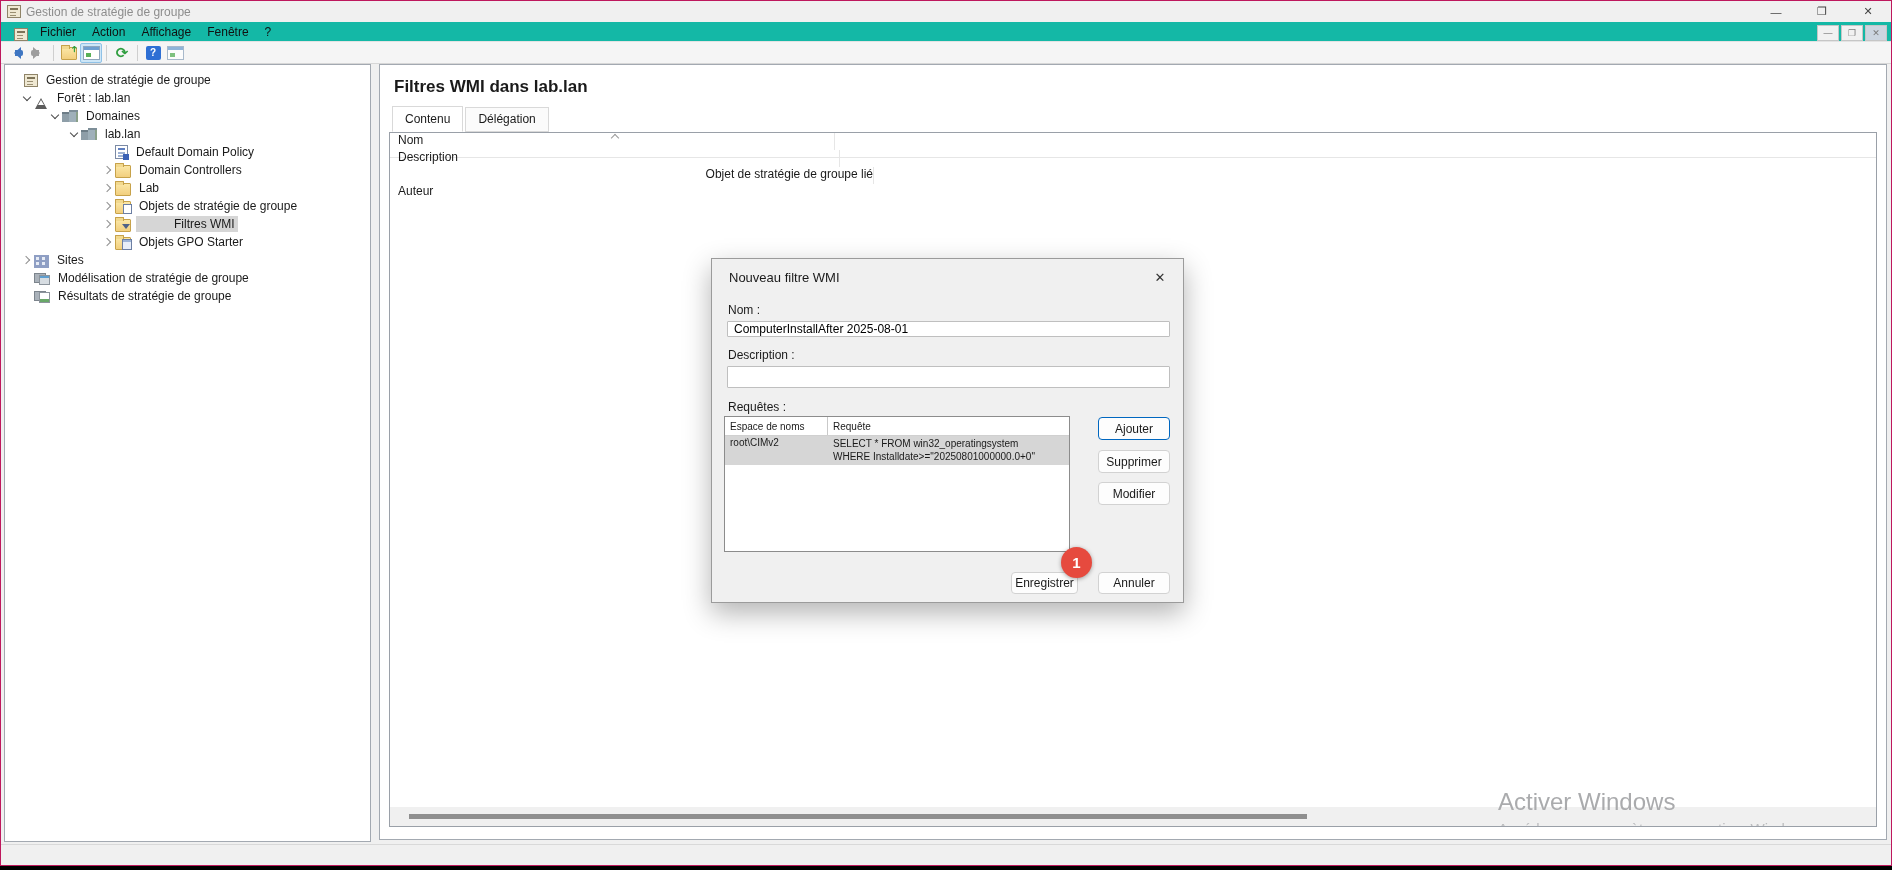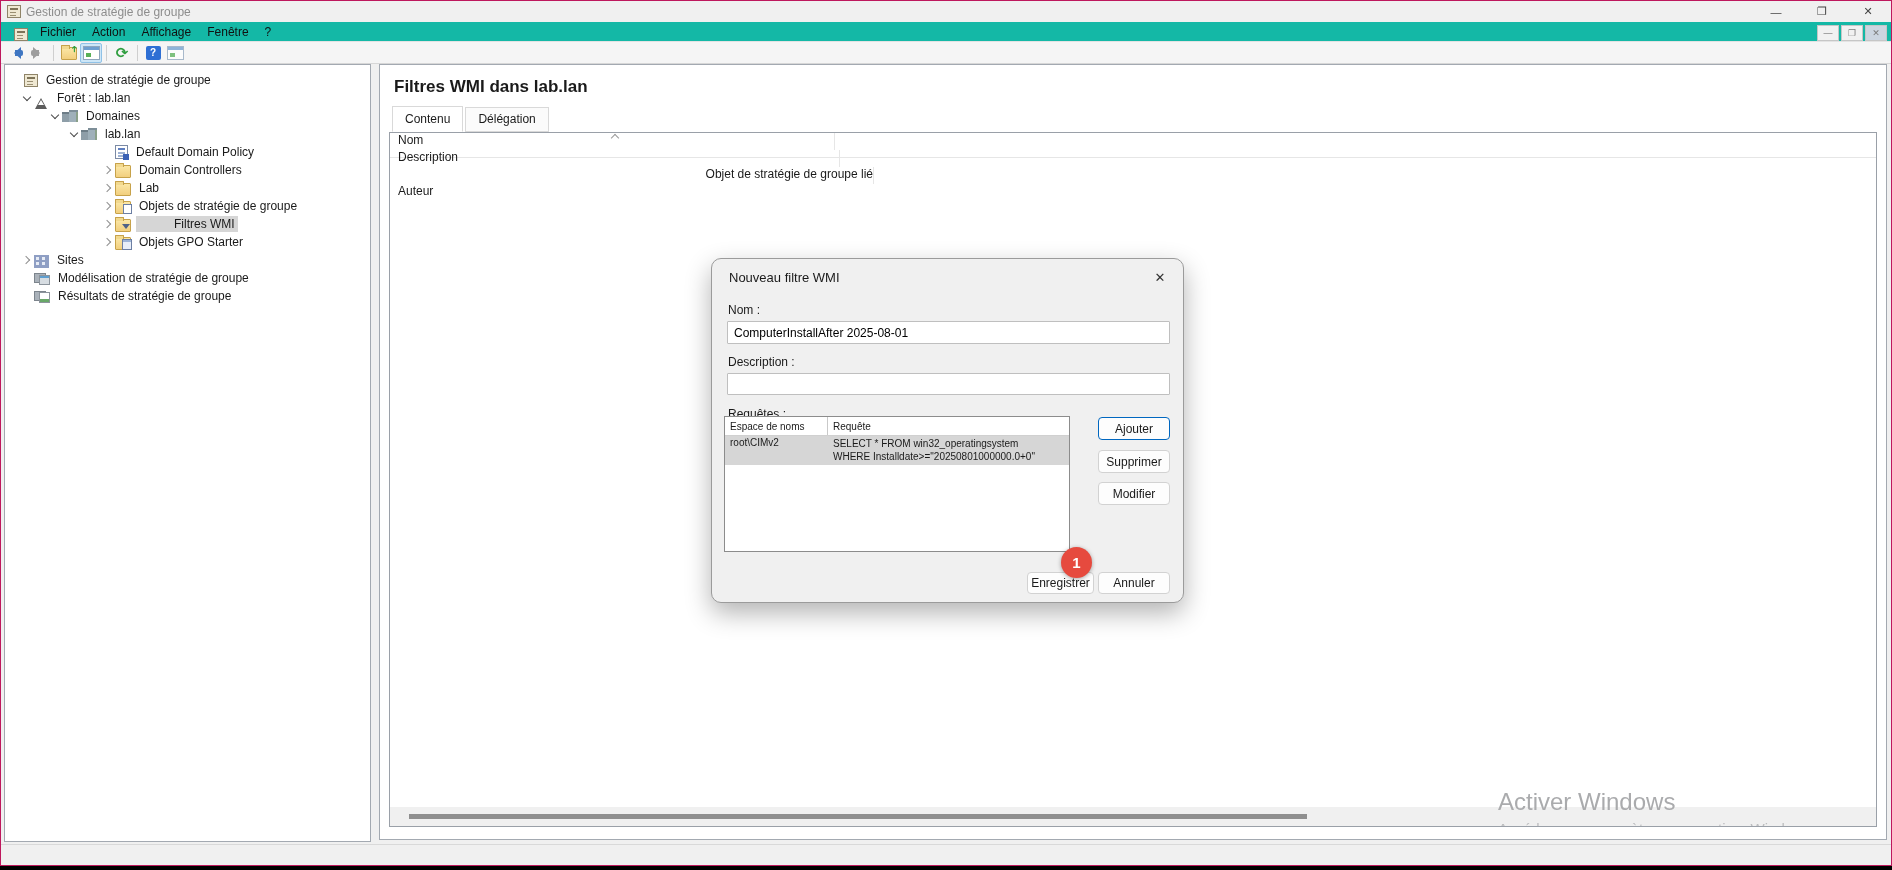--- a/index.html
+++ b/index.html
@@ -100,39 +100,39 @@
   .hthumb { position:absolute; left:19px; top:7px; width:898px; height:5px; background:#8f8f8f; }
 
   .watermark { position:absolute; left:1108px; top:655px; z-index:3; }
   .wm1 { font-size:24px; color:#aaabad; font-family:"Liberation Sans",sans-serif; }
   .wm2 { font-size:15px; color:#bcbdbf; margin-top:4px; }
 
   
   .statusbar { position:absolute; left:0; right:0; bottom:0; height:21px; background:#f0f0f0; border-top:1px solid #d9d9d9; }
 
   
-  .dialog { position:absolute; left:710px; top:257px; width:473px; height:345px; background:#f0f0f0; border:1px solid #9b9b9b; border-radius:10px; box-shadow:0 10px 26px rgba(0,0,0,.30); z-index:10; }
+  .dialog { position:absolute; left:710px; top:257px; width:473px; height:345px; background:#f0f0f0; border:1px solid #9b9b9b; border-radius:0; box-shadow:0 10px 26px rgba(0,0,0,.30); z-index:10; }
   .dtitlebar { height:36px; display:flex; align-items:center; padding:0 14px 0 17px; }
   .dtitle { font-size:13px; color:#1a1a1a; }
   .dclose { margin-left:auto; width:18px; height:18px; display:flex; align-items:center; justify-content:center; font-size:13px; color:#333; }
   .dbody { position:relative; padding:0 15px; }
   .flabel { font-size:12px; margin:8px 0 4px 1px; }
-  .dinput { width:443px; height:23px; border:1px solid #bfbfbf; background:#fff; font-family:"Liberation Sans",sans-serif; font-size:12px; padding:0 6px; border-radius:1px; display:block; }
+  .dinput { width:443px; height:16px; border:1px solid #bfbfbf; background:#fff; font-family:"Liberation Sans",sans-serif; font-size:12px; padding:0 6px; border-radius:1px; display:block; }
   .qtable { position:absolute; left:12px; top:157px; width:346px; height:136px; border:1px solid #8c8c8c; background:#fff; font-size:10px; }
   .qhead { display:flex; height:19px; border-bottom:1px solid #d0d0d0; align-items:center; }
   .qh0 { width:103px; padding-left:5px; border-right:1px solid #c9c9c9; height:100%; display:flex; align-items:center; }
   .qh1 { flex:1; padding-left:5px; }
   .qrow { display:flex; background:#d6d6d6; }
   .qc0 { width:103px; padding:1px 0 2px 5px; }
   .qc1 { flex:1; padding:1px 0 2px 5px; line-height:13px; }
   .btncol { position:absolute; left:386px; top:158px; width:72px; }
   .btn { width:72px; height:23px; background:#fdfdfd; border:1px solid #d2d2d2; border-radius:4px; font-family:"Liberation Sans",sans-serif; font-size:12px; color:#1a1a1a; display:flex; align-items:center; justify-content:center; }
   .btn.accent { border:1px solid #0067c0; }
   .btn-sup { margin-top:10px; } .btn-mod { margin-top:9px; }
-  .btn-save { position:absolute; left:315px; top:313px; width:67px; height:22px; }
+  .btn-save { position:absolute; left:299px; top:313px; width:67px; height:22px; }
   .btn-cancel { position:absolute; left:386px; top:313px; width:72px; height:22px; }
   .badge { position:absolute; left:349px; top:288px; width:31px; height:31px; border-radius:50%; background:#e64a3e; color:#fff; font-size:15px; font-weight:bold; display:flex; align-items:center; justify-content:center; box-shadow:0 1px 4px rgba(0,0,0,.35); z-index:12; }
 </style>
 </head>
 <body>
 
 <div class="app">
 
   <div class="titlebar">
     <span class="ico ic-console" style="margin-left:6px"></span>

